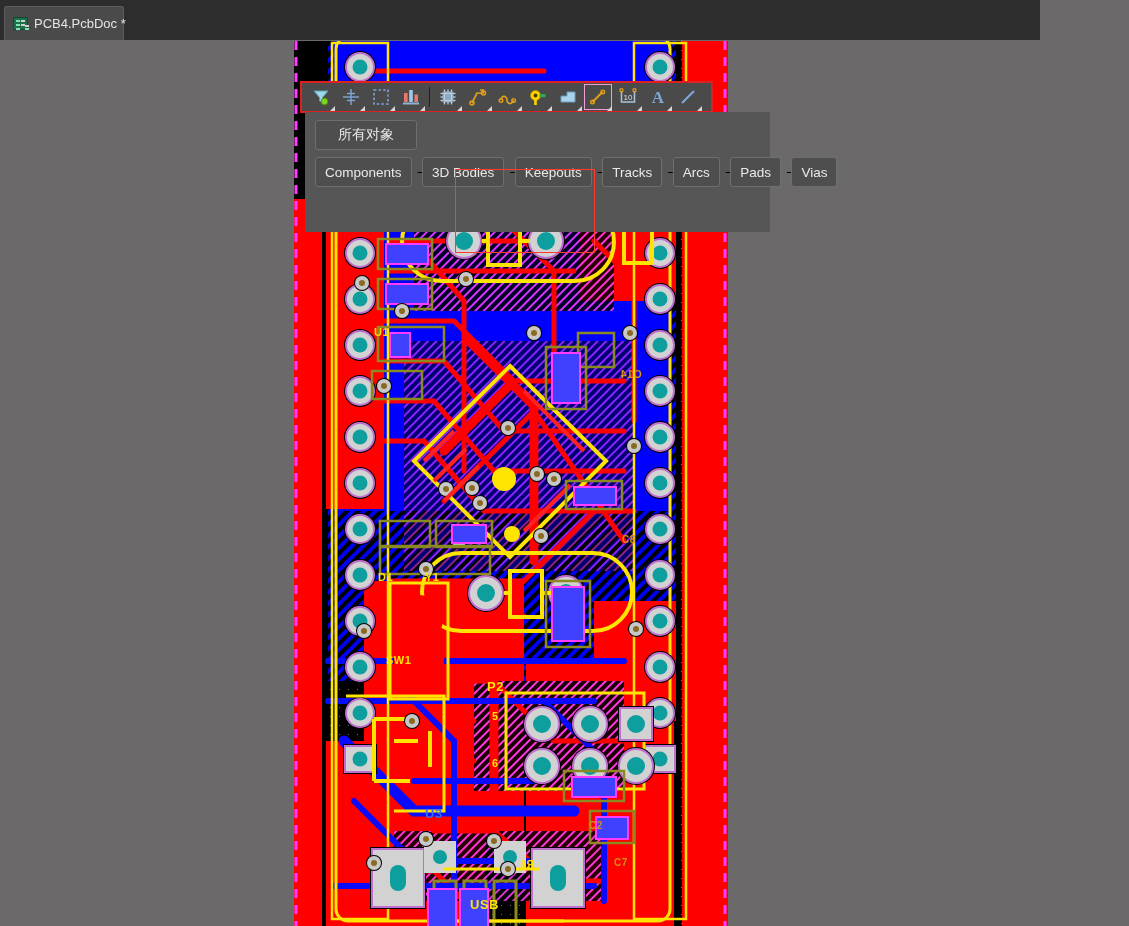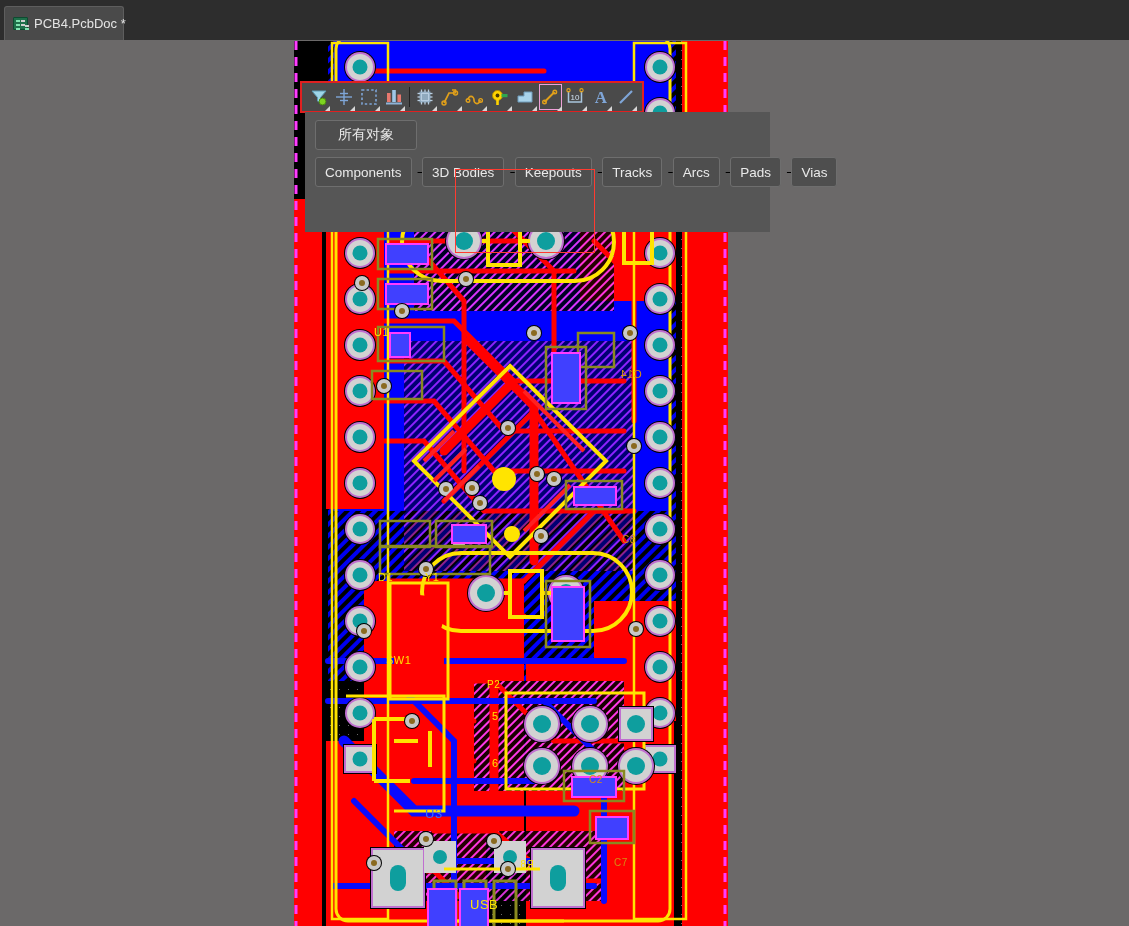--- a/index.html
+++ b/index.html
@@ -1,20 +1,20 @@
 <!DOCTYPE html>
 <html><head>
 <meta charset="utf-8">
 <style>
   * { box-sizing: border-box; margin:0; padding:0; }
   html,body{ width:1129px; height:926px; overflow:hidden; background:#6b6969;
     font-family:"Liberation Sans", sans-serif; }
 
   
-  #titlebar{ position:absolute; left:0; top:0; width:1129px; height:40px;
+  #titlebar{ position:absolute; left:0; top:0; width:1040px; height:40px;
     background:#2d2d2d; }
   #tab{ position:absolute; left:4px; top:6px; height:34px; width:120px;
     background:#4a4a4a; border:1px solid #5e5e5e; border-bottom:none;
     border-radius:3px 3px 0 0; display:flex; align-items:center; gap:6px;
     padding:0 8px; }
   #tab .tablabel{ color:#e4e4e4; font-size:13px; white-space:nowrap; }
   .chip-ico{ width:15px; height:13px; background:#1f6f4a; border:1px solid #0d4a30;
     position:relative; flex:0 0 auto; border-radius:1px; }
   .chip-ico:before{ content:""; position:absolute; left:2px; top:2px; width:4px;height:2px;
     background:#7fe3b0; box-shadow:0 4px 0 #7fe3b0, 0 8px 0 #7fe3b0, 5px 0 0 #cfcfcf,
@@ -23,21 +23,21 @@
   
   #desktop{ position:absolute; left:0; top:40px; width:1129px; height:886px;
     background:#6b6969; }
 
   
   #pcb-canvas{ position:absolute; left:294px; top:1px; width:434px; height:885px;
     background:#000; overflow:hidden; }
   #pcb-svg{ display:block; }
 
   
-  #toolbar{ position:absolute; left:300px; top:41px; width:344px; height:32px;
+  #toolbar{ position:absolute; left:300px; top:41px; width:413px; height:32px;
     background:#4a4a4a; border:2px solid #e02020; display:flex; align-items:center;
     padding:0 4px; z-index:40; }
   .tbtn{ width:30px; height:28px; position:relative; display:flex; align-items:center;
     justify-content:center; cursor:default; }
   .tbtn.sel{ outline:1px solid #f0a0d8; outline-offset:-2px; }
   .tbtn:after{ content:""; position:absolute; right:1px; bottom:0px;
     border-left:5px solid transparent; border-bottom:5px solid #d6d6d6; }
   .tsep{ width:1px; height:20px; background:#222; margin:0 3px; }
 
   
@@ -50,21 +50,21 @@
   .fbtn.wide{ height:30px; padding:0 22px; font-size:14px; }
   .fbtn.active{ background:#6b93bd; border-color:#7fa6cd; color:#fff; }
   .frow{ white-space:nowrap; }
 
   
   #annot-rect{ position:absolute; left:455px; top:129px; width:140px; height:84px;
     border:1px solid #ff3b30; z-index:60; pointer-events:none; }
 
   
   .slk{ position:absolute; font-family:"Liberation Sans", sans-serif; font-size:11px;
-    font-weight:normal; letter-spacing:.5px; z-index:12; pointer-events:none; }
+    font-weight:bold; letter-spacing:.5px; z-index:12; pointer-events:none; }
   .slk.y{ color:#ffe400; }
   .slk.b{ color:#3a6bff; }
   .slk.o{ color:#d58f12; }
   .slk.flip{ transform:scaleX(-1); }
 </style>
 </head>
 <body>
 
 <div id="titlebar">
   <div id="tab">
@@ -365,28 +365,28 @@
       </g>
 
       <rect x="330" y="178" width="28" height="44" fill="none" stroke="#ffe400" stroke-width="4"></rect>
     </svg>
 
     <div class="slk y" style="left:80px; top:285px;">U1</div>
     <div class="slk o flip" style="left:326px; top:327px;">C14</div>
     <div class="slk y" style="left:84px; top:530px;">D1</div>
     <div class="slk y" style="left:131px; top:530px;">Y1</div>
     <div class="slk y" style="left:92px; top:613px;">SW1</div>
-    <div class="slk y" style="left:193px; top:638px; font-size:10px;">P2</div>
+    <div class="slk y" style="left:193px; top:638px; font-size:13px;">P2</div>
     <div class="slk y" style="left:198px; top:669px;">5</div>
     <div class="slk y" style="left:198px; top:716px;">6</div>
     <div class="slk b" style="left:131px; top:765px; font-size:13px;">U3</div>
     <div class="slk y" style="left:176px; top:856px; font-size:13px;">USB</div>
     <div class="slk y flip" style="left:226px; top:818px; font-size:10px;">R8</div>
     <div class="slk o" style="left:320px; top:816px; font-size:10px;">C7</div>
-    <div class="slk o" style="left:295px; top:733px; font-size:10px;">C2</div>
+    <div class="slk o" style="left:295px; top:779px; font-size:10px;">C2</div>
     <div class="slk o" style="left:328px; top:493px; font-size:10px;">C8</div>
   </div>
 
   <div id="toolbar">
 
     <div class="tbtn" title="Filter">
       <svg width="20" height="20" viewBox="0 0 20 20">
         <path d="M3 4 H17 L11.5 10.5 V16 L8.5 14 V10.5 Z" fill="#9fd6e8" stroke="#5c9cb5" stroke-width="1"></path>
         <circle cx="13.5" cy="14.5" r="3.4" fill="#7ed321" stroke="#4b8a10" stroke-width="1"></circle>
       </svg>

